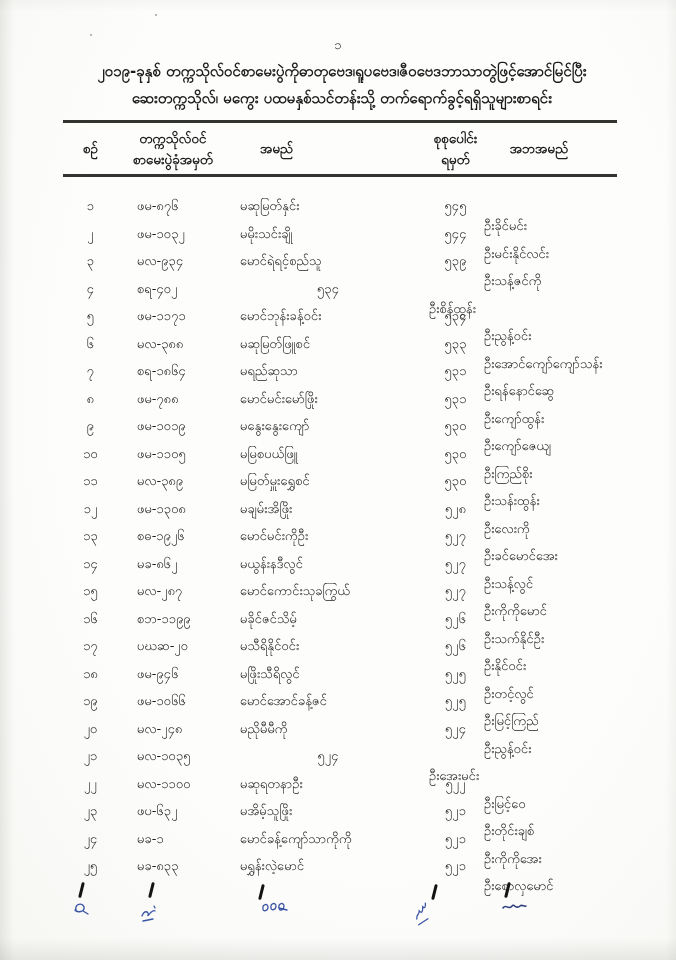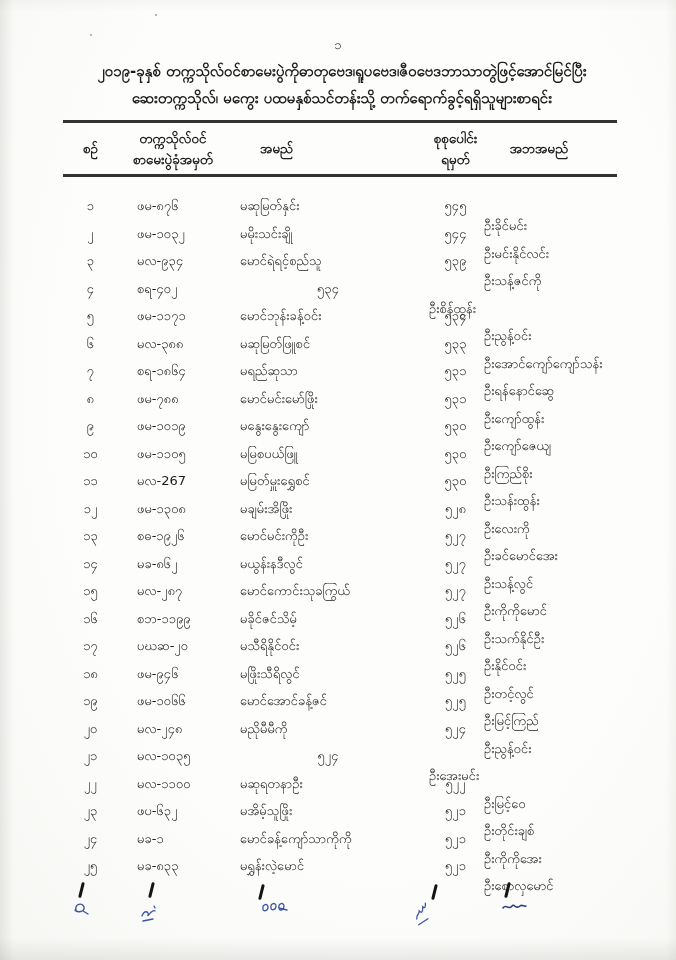--- a/index.html
+++ b/index.html
@@ -174,21 +174,21 @@
     <div class="tr">
       <span class="td no">၁၀</span>
       <span class="td roll">ဖမ-၁၁၀၅</span>
       <span class="td name">မမြစပယ်ဖြူ</span>
       <span class="td score">၅၃၀</span>
       <span class="td father">ဦးကြည်စိုး</span>
     </div>
 
     <div class="tr">
       <span class="td no">၁၁</span>
-      <span class="td roll">မလ-267</span>
+      <span class="td roll">မလ-၃၈၉</span>
       <span class="td name">မမြတ်မှူးရွှေစင်</span>
       <span class="td score">၅၃၀</span>
       <span class="td father">ဦးသန်းထွန်း</span>
     </div>
 
     <div class="tr">
       <span class="td no">၁၂</span>
       <span class="td roll">ဖမ-၁၃၀၈</span>
       <span class="td name">မချမ်းအိဖြိုး</span>
       <span class="td score">၅၂၈</span>

